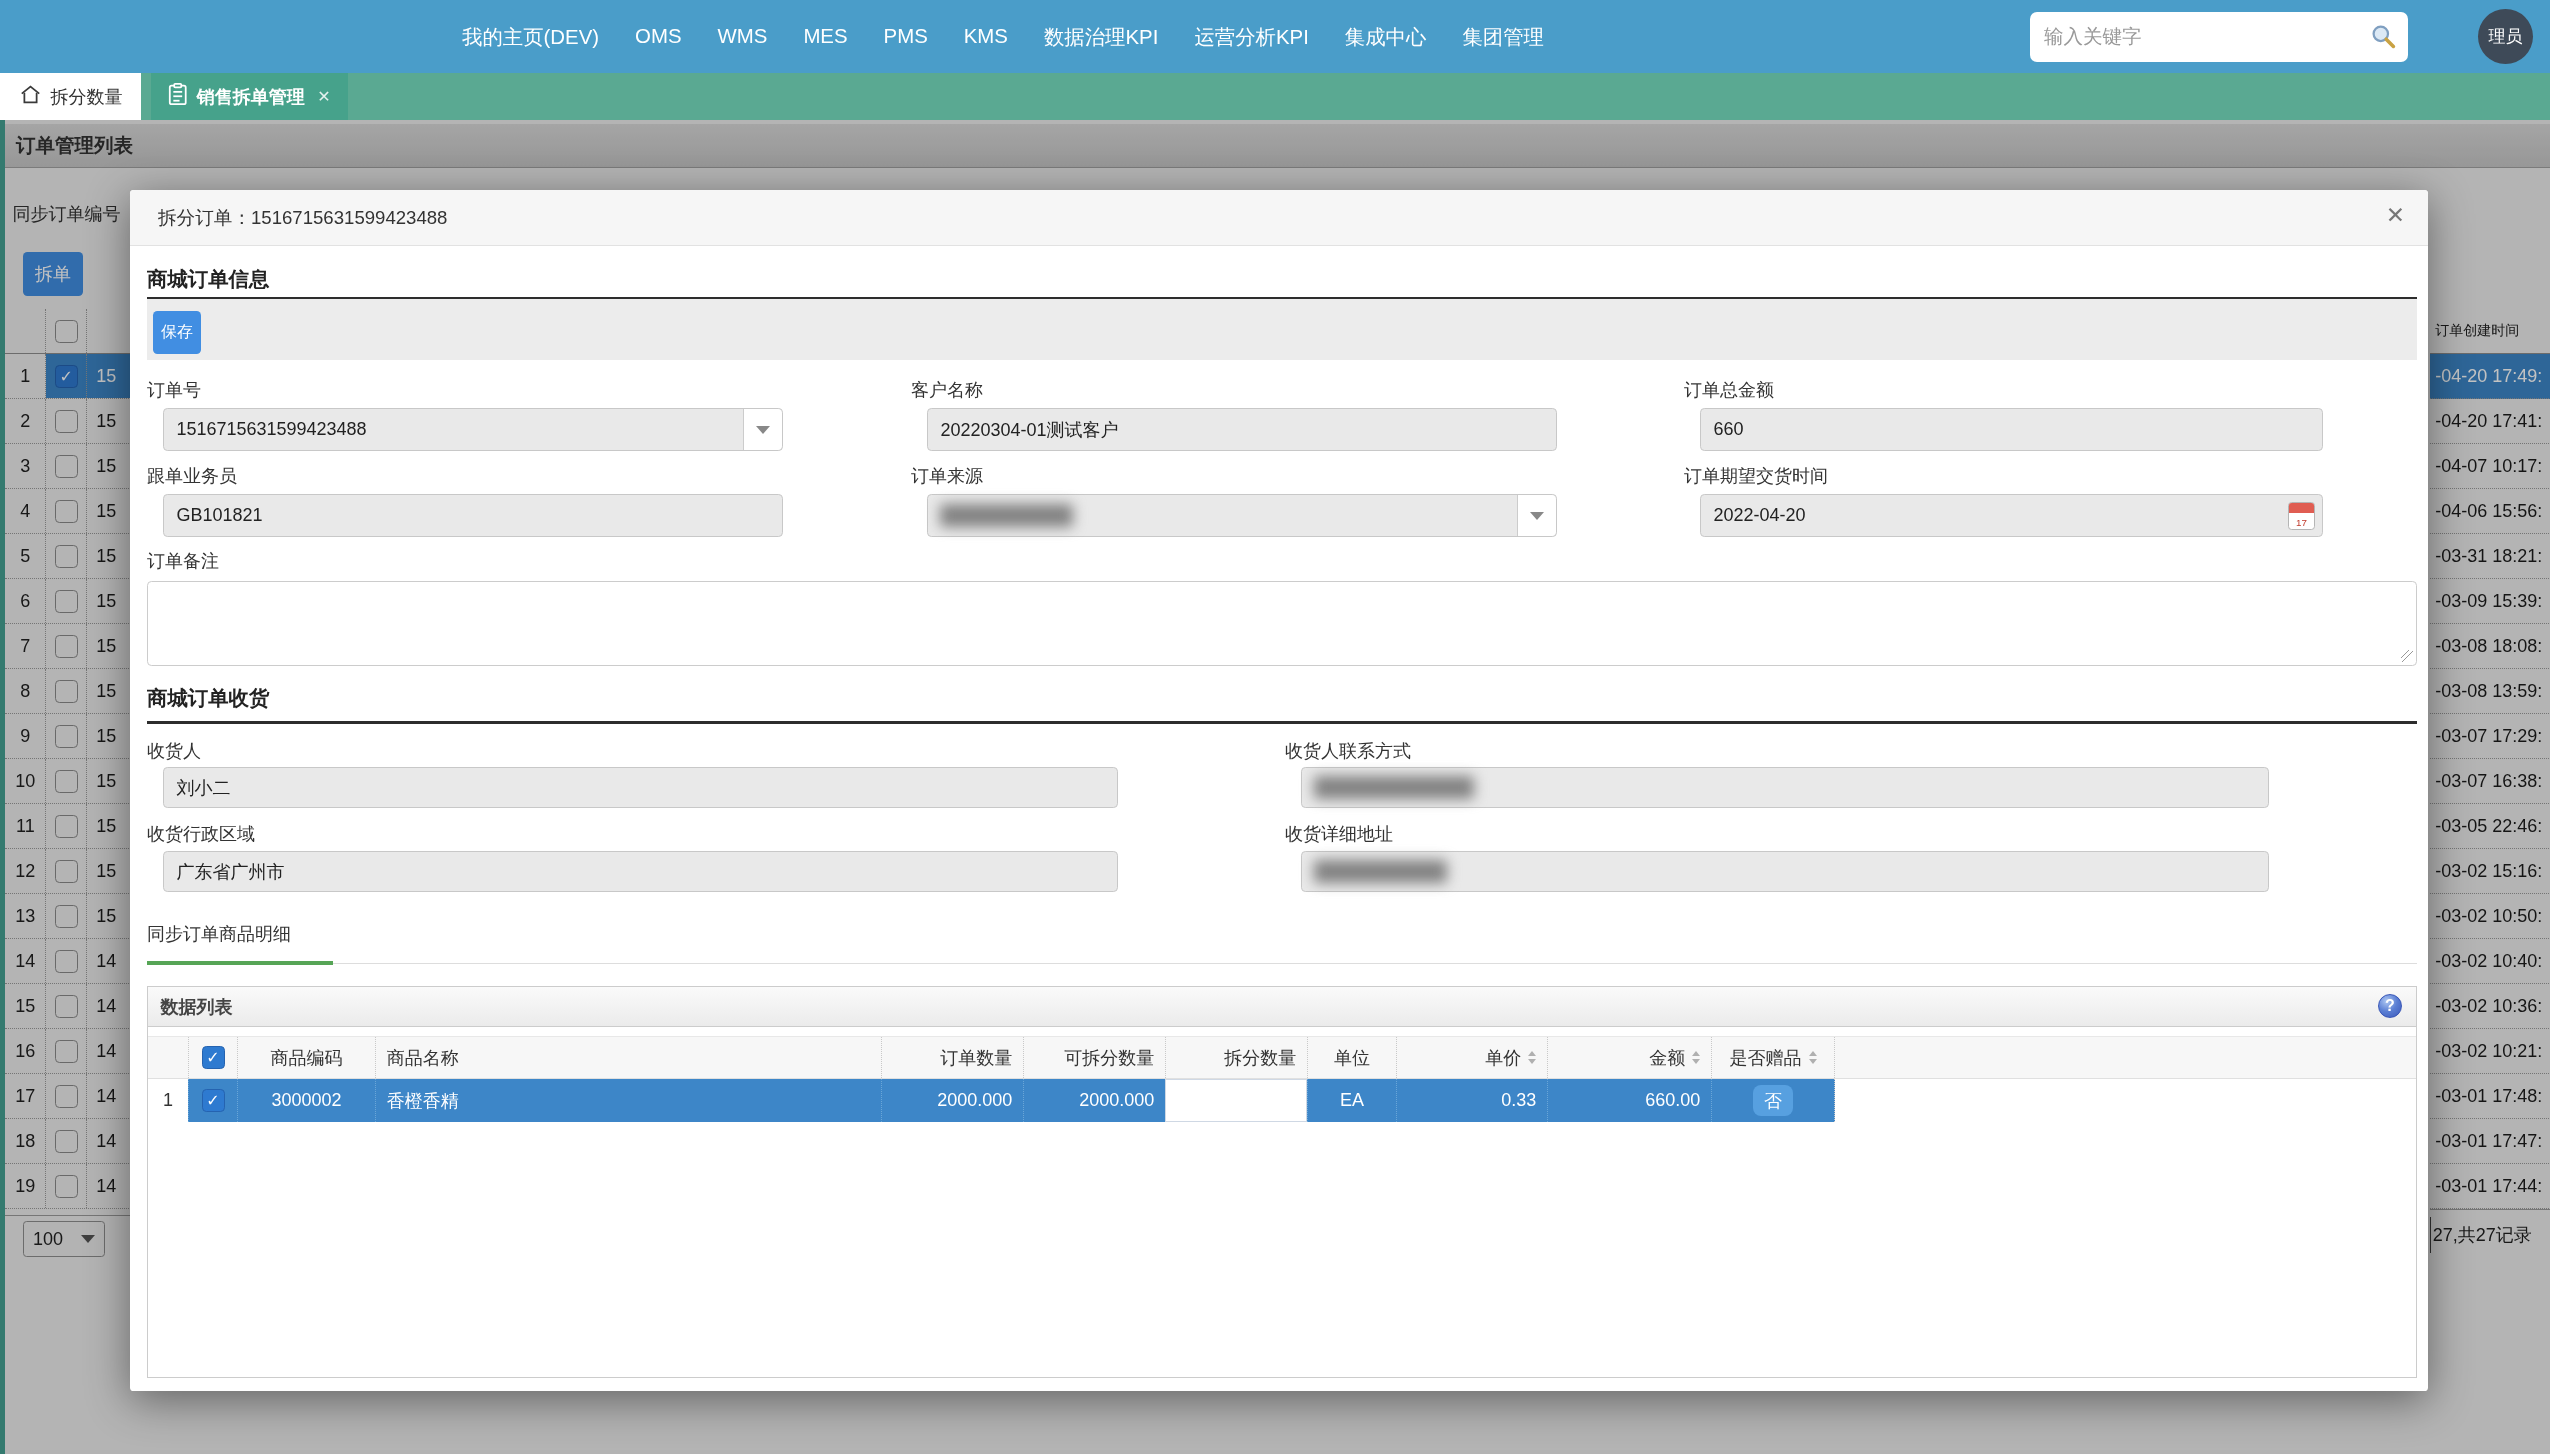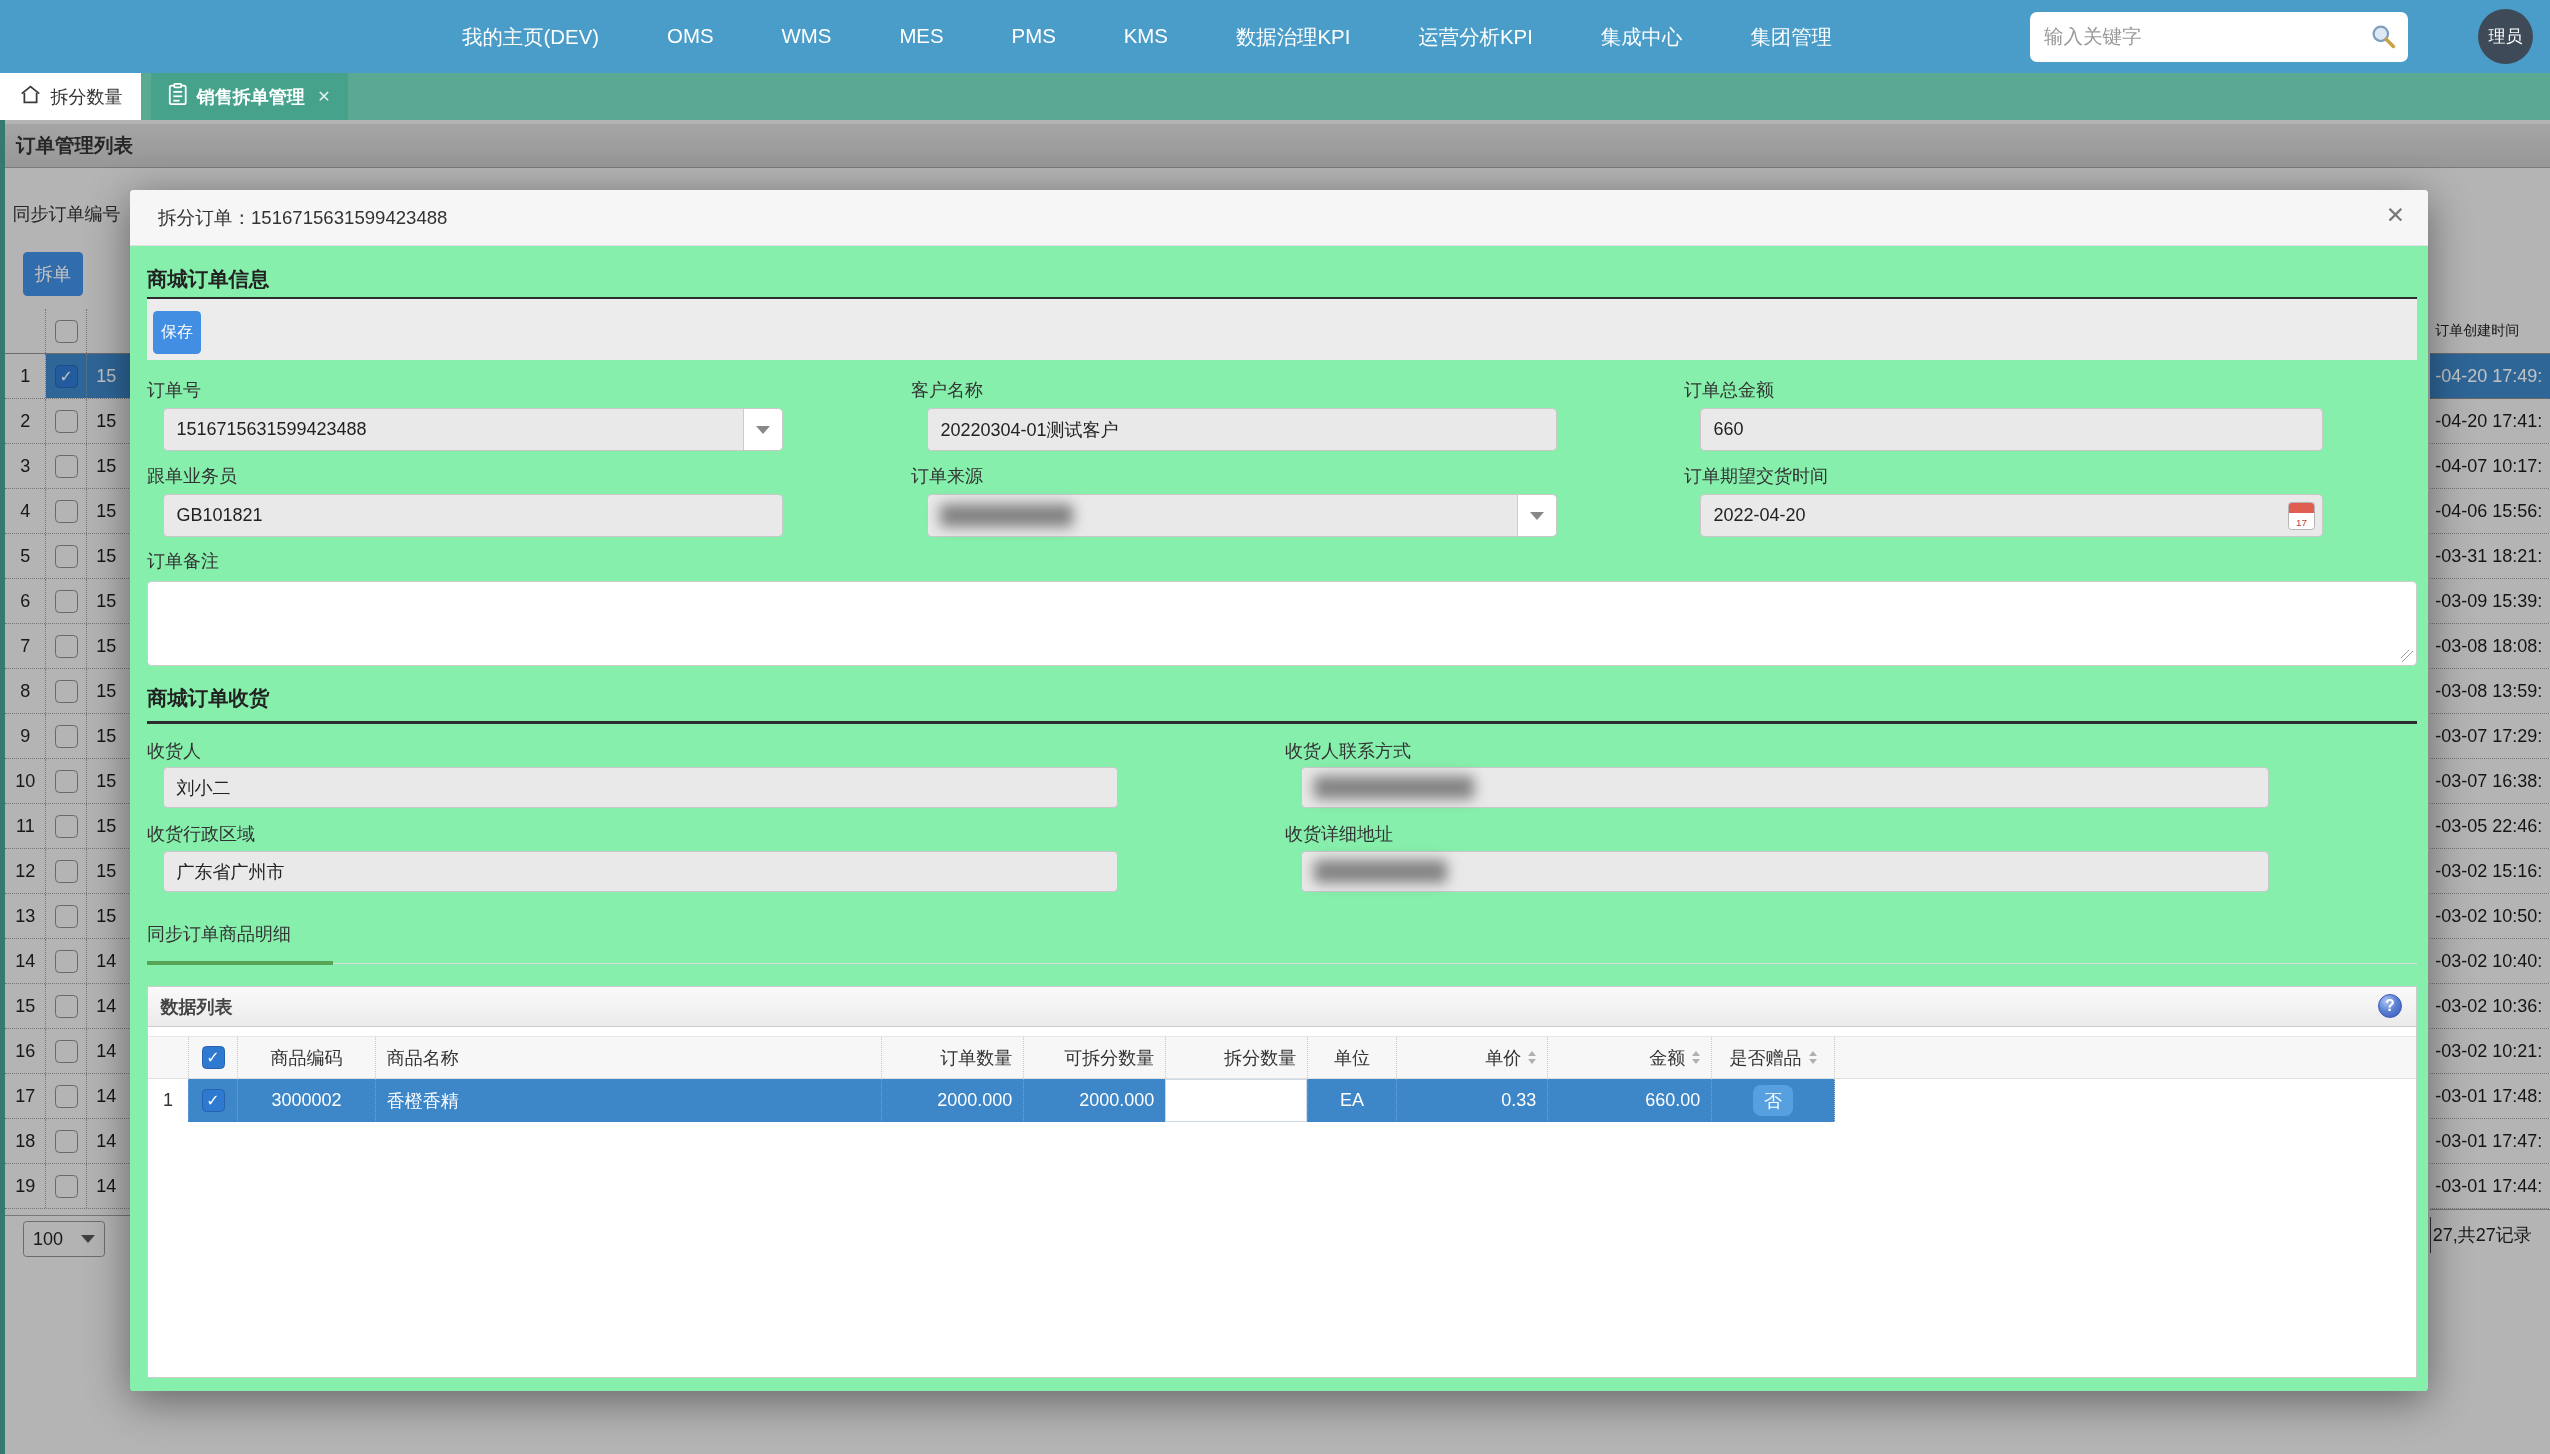--- a/index.html
+++ b/index.html
@@ -1,21 +1,21 @@
 <!DOCTYPE html>
 <html style="font-size:14px"><head>
 <meta charset="utf-8">
 <style>
   * { margin:0; padding:0; box-sizing:border-box; }
   body { background:#888; font-family:"Liberation Sans","DejaVu Sans",sans-serif; }
   .screen { position:relative; width:2550px; height:1455px; overflow:hidden; background:#ededed; }
 
   
   .nav { position:absolute; left:0; top:0; width:2550px; height:73px; background:#4a9dc9; z-index:20; }
-  .nav-items { position:absolute; left:462px; top:0; height:73px; display:flex; align-items:center; gap:68px; }
+  .nav-items { position:absolute; left:462px; top:0; height:73px; display:flex; align-items:center; gap:36px; }
   .nav-item { color:#fff; font-size:20.4px; white-space:nowrap; cursor:pointer; }
   .nav-search { position:absolute; left:2030px; top:11.5px; width:378px; height:50px; background:#fff; border-radius:7px; display:flex; align-items:center; }
   .nav-search-ph { flex:1; padding-left:14px; font-size:19.5px; color:#999; }
   .mag { width:27px; height:27px; margin-right:10.7px; }
   .avatar { position:absolute; left:2478px; top:9px; width:55px; height:55px; border-radius:50%; background:#3e4a58; color:#fff; font-size:17px; display:flex; align-items:center; justify-content:center; }
 
   
   .tabbar { position:absolute; left:0; top:73px; width:2550px; height:47px; background:#5aa992; z-index:20; }
   .tab { position:absolute; top:0; height:47px; display:flex; align-items:center; justify-content:center; gap:9px; cursor:pointer; }
   .tab-home { left:0; width:141px; background:#fff; color:#333; font-size:18px; }
@@ -44,21 +44,21 @@
   .tri-down { width:0; height:0; border-left:7px solid transparent; border-right:7px solid transparent; border-top:8px solid #555; }
   .bg-right { position:absolute; left:2430px; top:189px; width:121px; z-index:1; }
   .bg-right-head { height:45px; display:flex; align-items:center; font-size:14px; color:#222; border-bottom:0.9px solid #8f8f8f; padding-left:5.3px; white-space:nowrap; overflow:hidden; }
   .bg-time { height:45px; display:flex; align-items:center; font-size:18px; color:#1c1c1c; border-bottom:0.9px dotted #9a9a9a; padding-left:5.3px; white-space:nowrap; overflow:hidden; }
   .bg-time.sel { background:#3d86c8; color:#fff; }
   .bg-pageinfo { margin-top:7px; height:36px; display:flex; align-items:center; font-size:18px; color:#222; border-left:1.8px solid #444; padding-left:1.8px; white-space:nowrap; overflow:hidden; }
 
   .dim { position:absolute; inset:0; background:rgba(0,0,0,.24); z-index:4; }
 
   
-  .modal { position:absolute; left:130px; top:70px; width:2298px; height:1201px; background:#86efac; border-radius:3.6px; box-shadow:0 9px 44px rgba(0,0,0,.45); z-index:10; }
+  .modal { position:absolute; left:130px; top:70px; width:2298px; height:1201px; background:#ffffff; border-radius:3.6px; box-shadow:0 9px 44px rgba(0,0,0,.45); z-index:10; }
   .m-header { position:absolute; left:0; top:0; right:0; height:56px; background:#f6f6f6; border-bottom:0.9px solid #e2e2e2; border-radius:3.6px 3.6px 0 0; display:flex; align-items:center; }
   .m-title { padding-left:28px; font-size:18.6px; color:#333; }
   .m-close { position:absolute; right:23px; top:12.4px; font-size:23px; color:#777; cursor:pointer; }
   .m-sec-title { position:absolute; left:17px; font-size:20.4px; font-weight:600; color:#222; }
   .m-rule { position:absolute; left:17px; right:10.7px; height:2.7px; background:#2d2d2d; }
   .m-toolbar { position:absolute; left:17px; right:10.7px; top:109px; height:61px; background:#ececec; }
   .m-save { position:absolute; left:23px; top:121px; width:48px; height:43px; background:#418ee2; color:#fff; border:none; border-radius:4.4px; font-size:16px; cursor:pointer; font-family:inherit; }
   .lbl { position:absolute; font-size:18px; color:#333; }
   .ipt { position:absolute; height:43px; background:#e9e9e9; border:0.9px solid #c8c8c8; border-radius:4.4px; display:flex; align-items:center; padding:0 12.4px; font-size:18px; color:#222;margin-left:16px; }
   .ipt.short { height:41px; }

